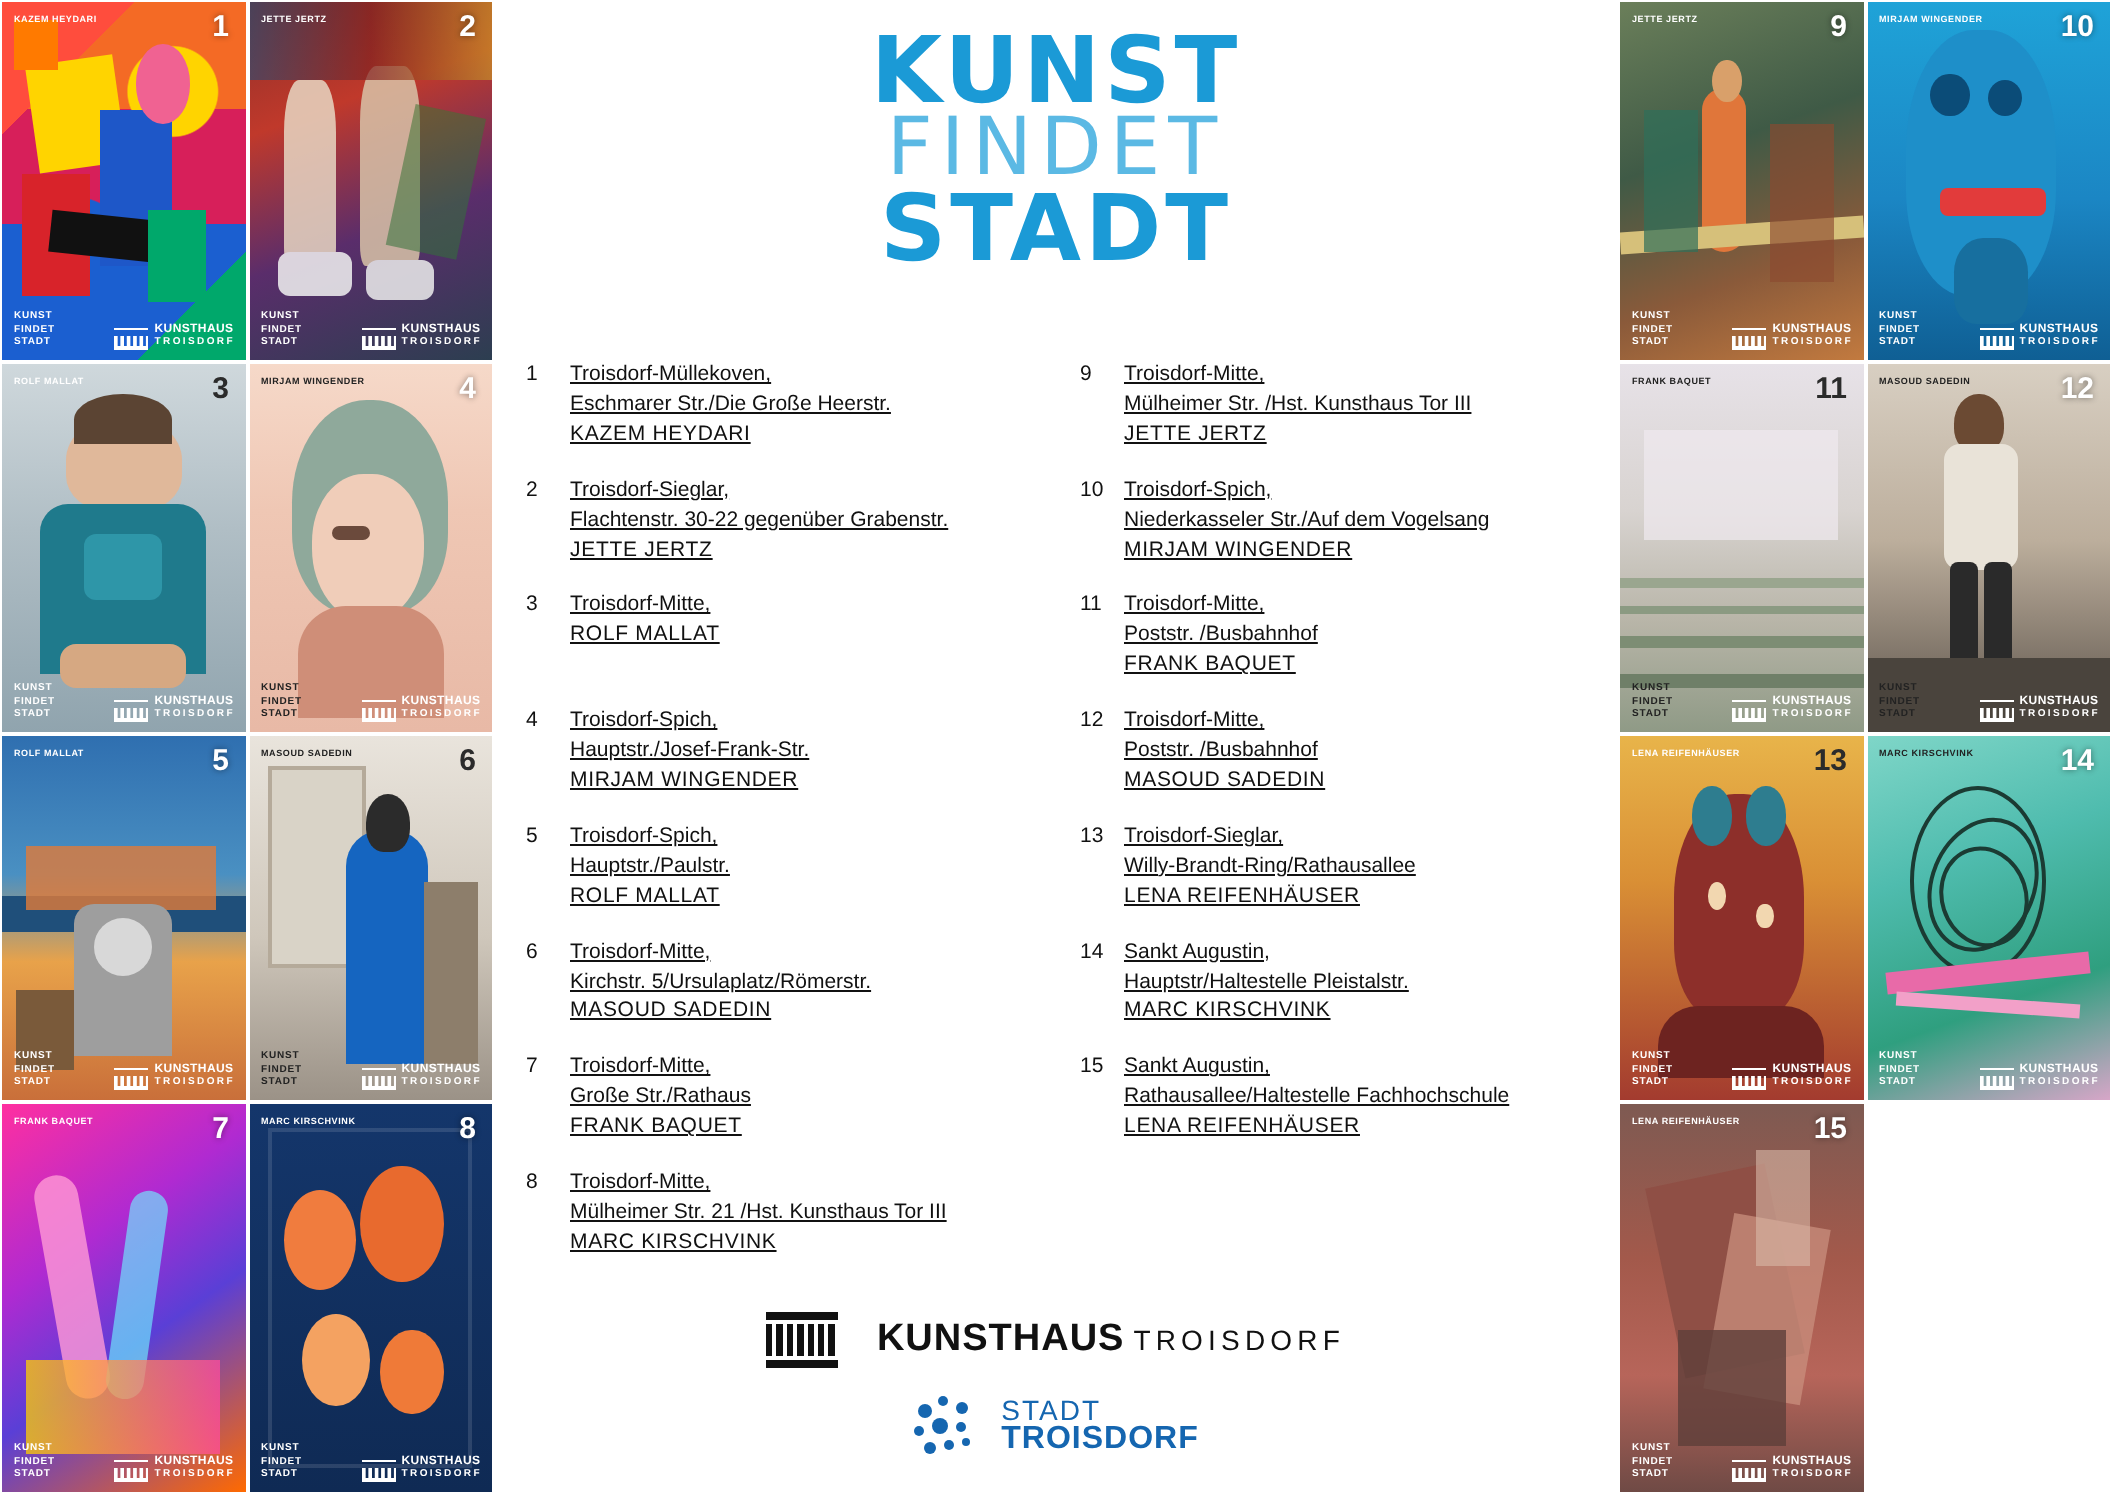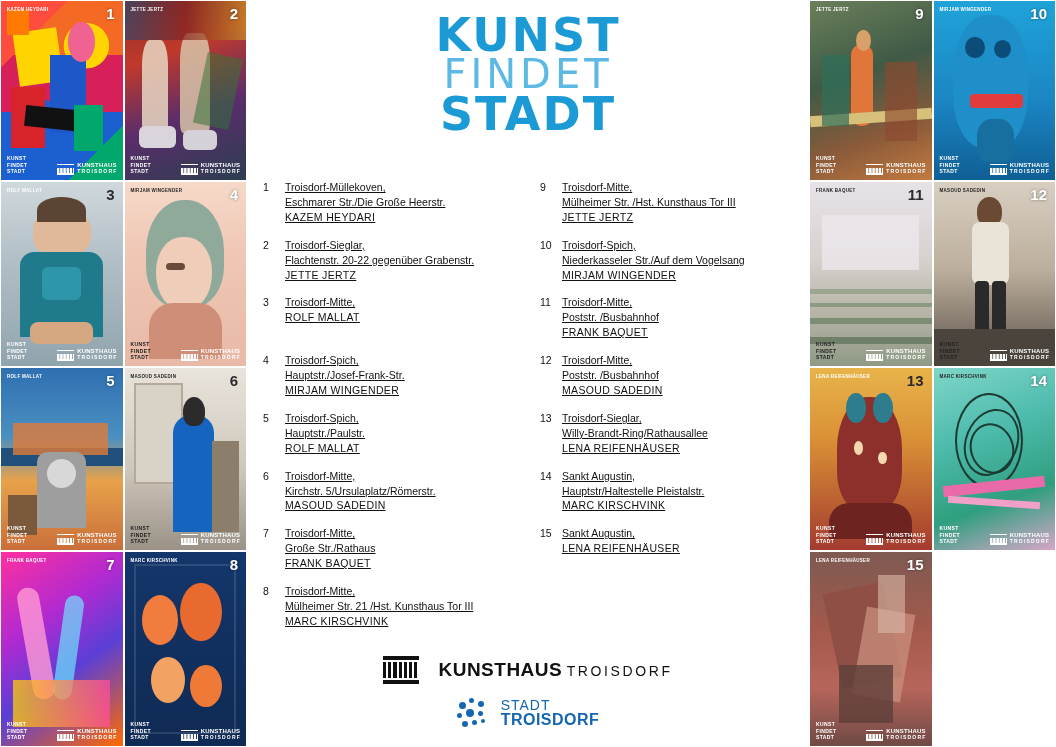--- a/index.html
+++ b/index.html
@@ -313,21 +313,21 @@
           <div>Troisdorf-Mitte,</div>
           <div>Mülheimer Str. /Hst. Kunsthaus Tor III</div>
           <div class="artist">JETTE JERTZ</div>
         </div>
       </div>
 
       <div class="entry">
         <div class="idx">2</div>
         <div class="body">
           <div>Troisdorf-Sieglar,</div>
-          <div>Flachtenstr. 20-22 gegenüber Grabenstr.</div>
+          <div>Flachtenstr. 30-22 gegenüber Grabenstr.</div>
           <div class="artist">JETTE JERTZ</div>
         </div>
       </div>
 
       <div class="entry">
         <div class="idx">10</div>
         <div class="body">
           <div>Troisdorf-Spich,</div>
           <div>Niederkasseler Str./Auf dem Vogelsang</div>
           <div class="artist">MIRJAM WINGENDER</div>
@@ -411,20 +411,21 @@
           <div>Troisdorf-Mitte,</div>
           <div>Große Str./Rathaus</div>
           <div class="artist">FRANK BAQUET</div>
         </div>
       </div>
 
       <div class="entry">
         <div class="idx">15</div>
         <div class="body">
           <div>Sankt Augustin,</div>
+          <div>Rathausallee/Haltestelle Fachhochschule</div>
           <div class="artist">LENA REIFENHÄUSER</div>
         </div>
       </div>
 
       <div class="entry">
         <div class="idx">8</div>
         <div class="body">
           <div>Troisdorf-Mitte,</div>
           <div>Mülheimer Str. 21 /Hst. Kunsthaus Tor III</div>
           <div class="artist">MARC KIRSCHVINK</div>

